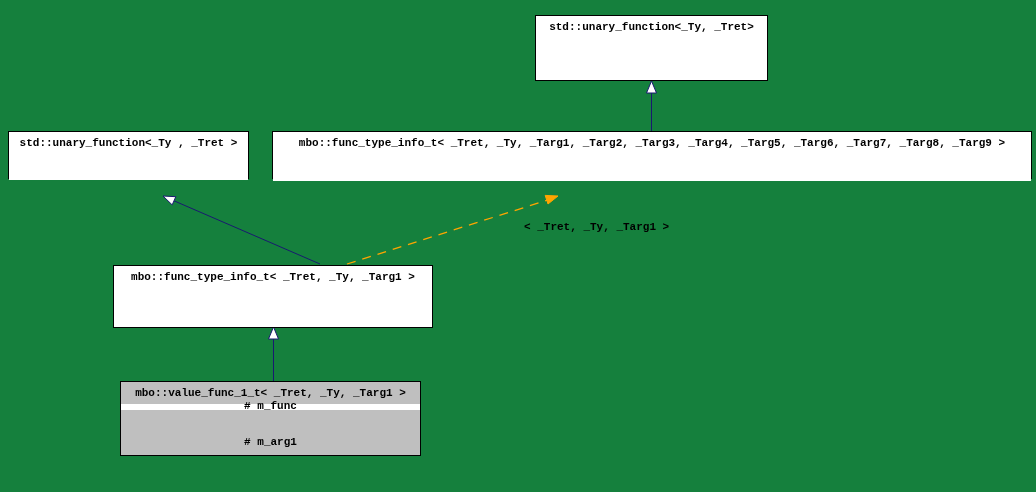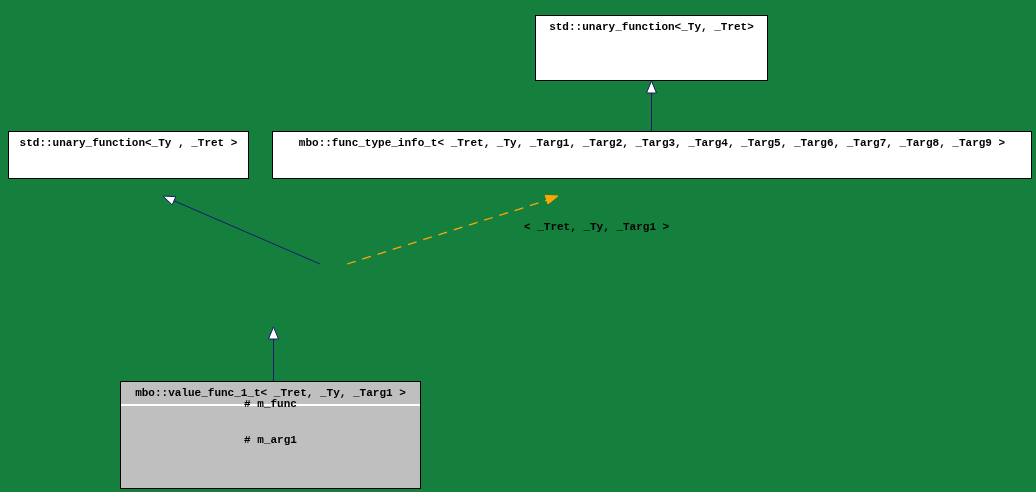--- a/index.html
+++ b/index.html
@@ -22,21 +22,21 @@
   .uml-box.highlight{ background:#bfbfbf; }
   .uml-title{
     height:22px;
     line-height:22px;
     text-align:center;
     white-space:nowrap;
     overflow:hidden;
   }
   .uml-comp{
     box-sizing:border-box;
-    border-top:2px solid #ffffff;
+    border-top:6px solid #ffffff;
   }
   .uml-members{
     display:flex;
     flex-direction:column;
     align-items:center;
     justify-content:center;
   }
   .uml-members .block{
     text-align:left;
     white-space:pre;
@@ -90,22 +90,27 @@
     <div class="uml-comp" style="height:20px;"></div>
     <div class="uml-comp" style="height:20px;"></div>
   </div>
 
   <div class="uml-box" style="left:272px;top:131px;width:760px;height:48px;">
     <div class="uml-title">mbo::func_type_info_t&lt; _Tret, _Ty, _Targ1, _Targ2, _Targ3, _Targ4, _Targ5, _Targ6, _Targ7, _Targ8, _Targ9 &gt;</div>
     <div class="uml-comp" style="height:21px;"></div>
     <div class="uml-comp" style="height:21px;"></div>
   </div>
 
+  <div class="uml-box" style="left:113px;top:265px;width:320px;height:63px;">
+    <div class="uml-title">mbo::func_type_info_t&lt; _Tret, _Ty, _Targ1 &gt;</div>
+    <div class="uml-comp" style="height:19px;"></div>
+    <div class="uml-comp" style="height:20px;"></div>
+  </div>
 
-  <div class="uml-box highlight" style="left:120px;top:381px;width:301px;height:108px;">
+  <div class="uml-box highlight" style="left:120px;top:381px;width:301px;height:75px;">
     <div class="uml-title">mbo::value_func_1_t&lt; _Tret, _Ty, _Targ1 &gt;</div>
     <div class="uml-comp uml-members" style="height:34px;">
       <div class="block">
         <div># m_func</div>
         <div># m_arg1</div>
       </div>
     </div>
   </div>
 
   <div class="edge-label" style="left:524px;top:221px;">&lt; _Tret, _Ty, _Targ1 &gt;</div>

